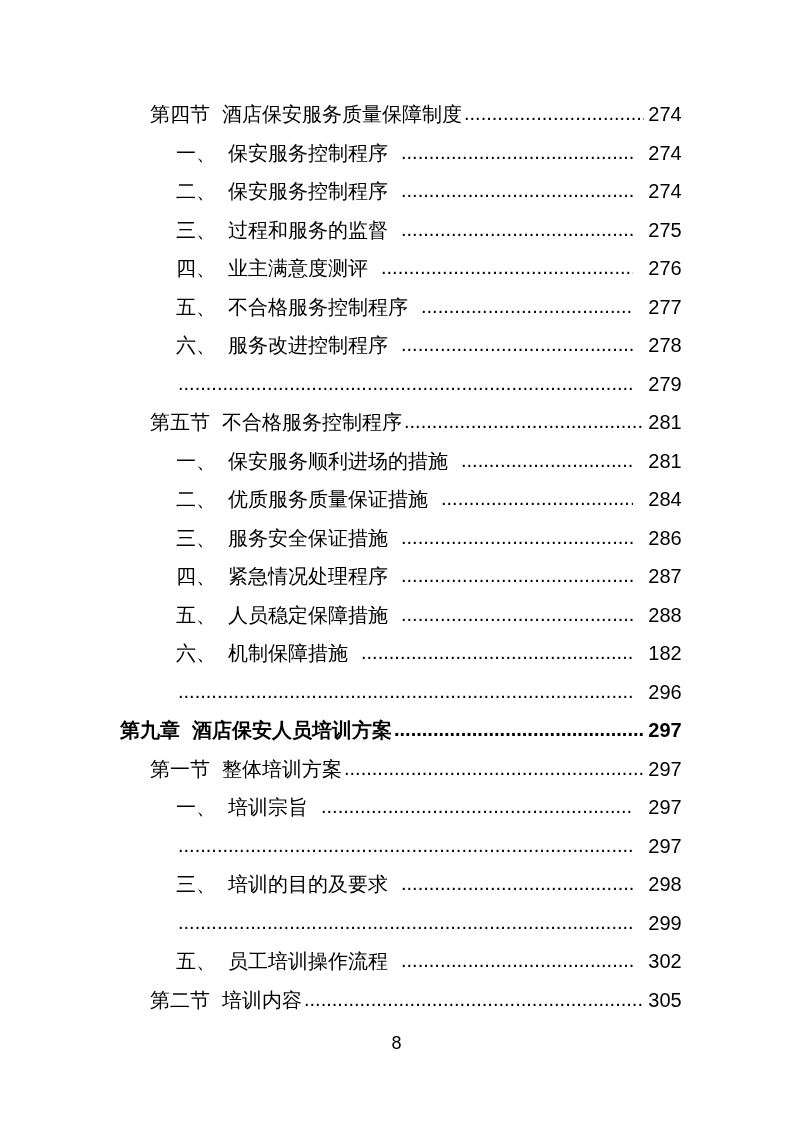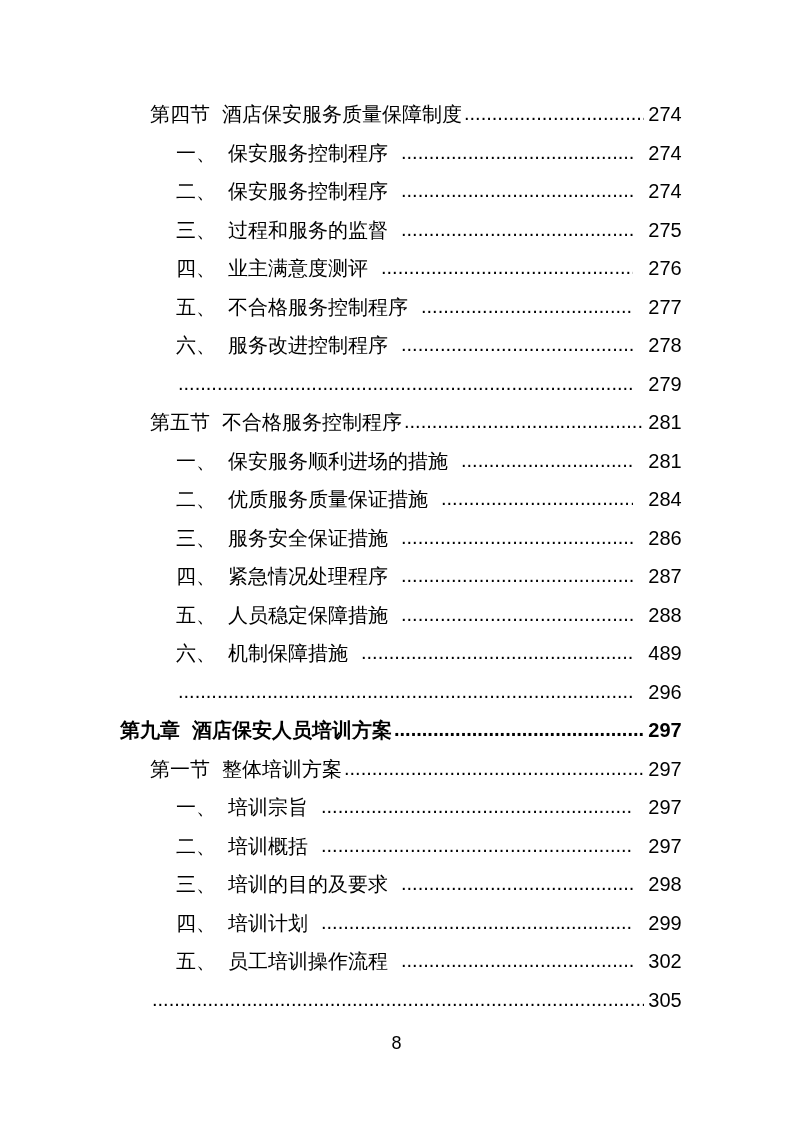--- a/index.html
+++ b/index.html
@@ -154,21 +154,21 @@
         <span class="page-num">287</span>
       </li>
       <li class="toc-entry lvl-item">
         <span class="label"><span class="item-num">五、</span><span class="item-label">人员稳定保障措施</span></span>
         <span class="dots">.......................................................................................................</span>
         <span class="page-num">288</span>
       </li>
       <li class="toc-entry lvl-item">
         <span class="label"><span class="item-num">六、</span><span class="item-label">机制保障措施</span></span>
         <span class="dots">.......................................................................................................</span>
-        <span class="page-num">489</span>
+        <span class="page-num">182</span>
       </li>
       <li class="toc-entry lvl-item">
         <span class="dots">.......................................................................................................</span>
         <span class="page-num">296</span>
       </li>
       <li class="toc-entry lvl-chapter chapter-row bold">
         <span class="label"><span class="sec-num">第九章</span><span class="item-label">酒店保安人员培训方案</span></span>
         <span class="dots">.......................................................................................................</span>
         <span class="page-num">297</span>
       </li>
@@ -176,38 +176,37 @@
         <span class="label"><span class="sec-num">第一节</span><span class="item-label">整体培训方案</span></span>
         <span class="dots">.......................................................................................................</span>
         <span class="page-num">297</span>
       </li>
       <li class="toc-entry lvl-item">
         <span class="label"><span class="item-num">一、</span><span class="item-label">培训宗旨</span></span>
         <span class="dots">.......................................................................................................</span>
         <span class="page-num">297</span>
       </li>
       <li class="toc-entry lvl-item">
-        <span class="label"><span class="item-num">二、</span><span class="item-label">培训概括</span></span>
         <span class="dots">.......................................................................................................</span>
         <span class="page-num">297</span>
       </li>
       <li class="toc-entry lvl-item">
         <span class="label"><span class="item-num">三、</span><span class="item-label">培训的目的及要求</span></span>
         <span class="dots">.......................................................................................................</span>
         <span class="page-num">298</span>
       </li>
       <li class="toc-entry lvl-item">
-        <span class="label"><span class="item-num">四、</span><span class="item-label">培训计划</span></span>
         <span class="dots">.......................................................................................................</span>
         <span class="page-num">299</span>
       </li>
       <li class="toc-entry lvl-item">
         <span class="label"><span class="item-num">五、</span><span class="item-label">员工培训操作流程</span></span>
         <span class="dots">.......................................................................................................</span>
         <span class="page-num">302</span>
       </li>
       <li class="toc-entry lvl-section">
+        <span class="label"><span class="sec-num">第二节</span><span class="item-label">培训内容</span></span>
         <span class="dots">.......................................................................................................</span>
         <span class="page-num">305</span>
       </li>
     </ul>
   <div class="footer">8</div>
 </div>
 
 </body></html>

